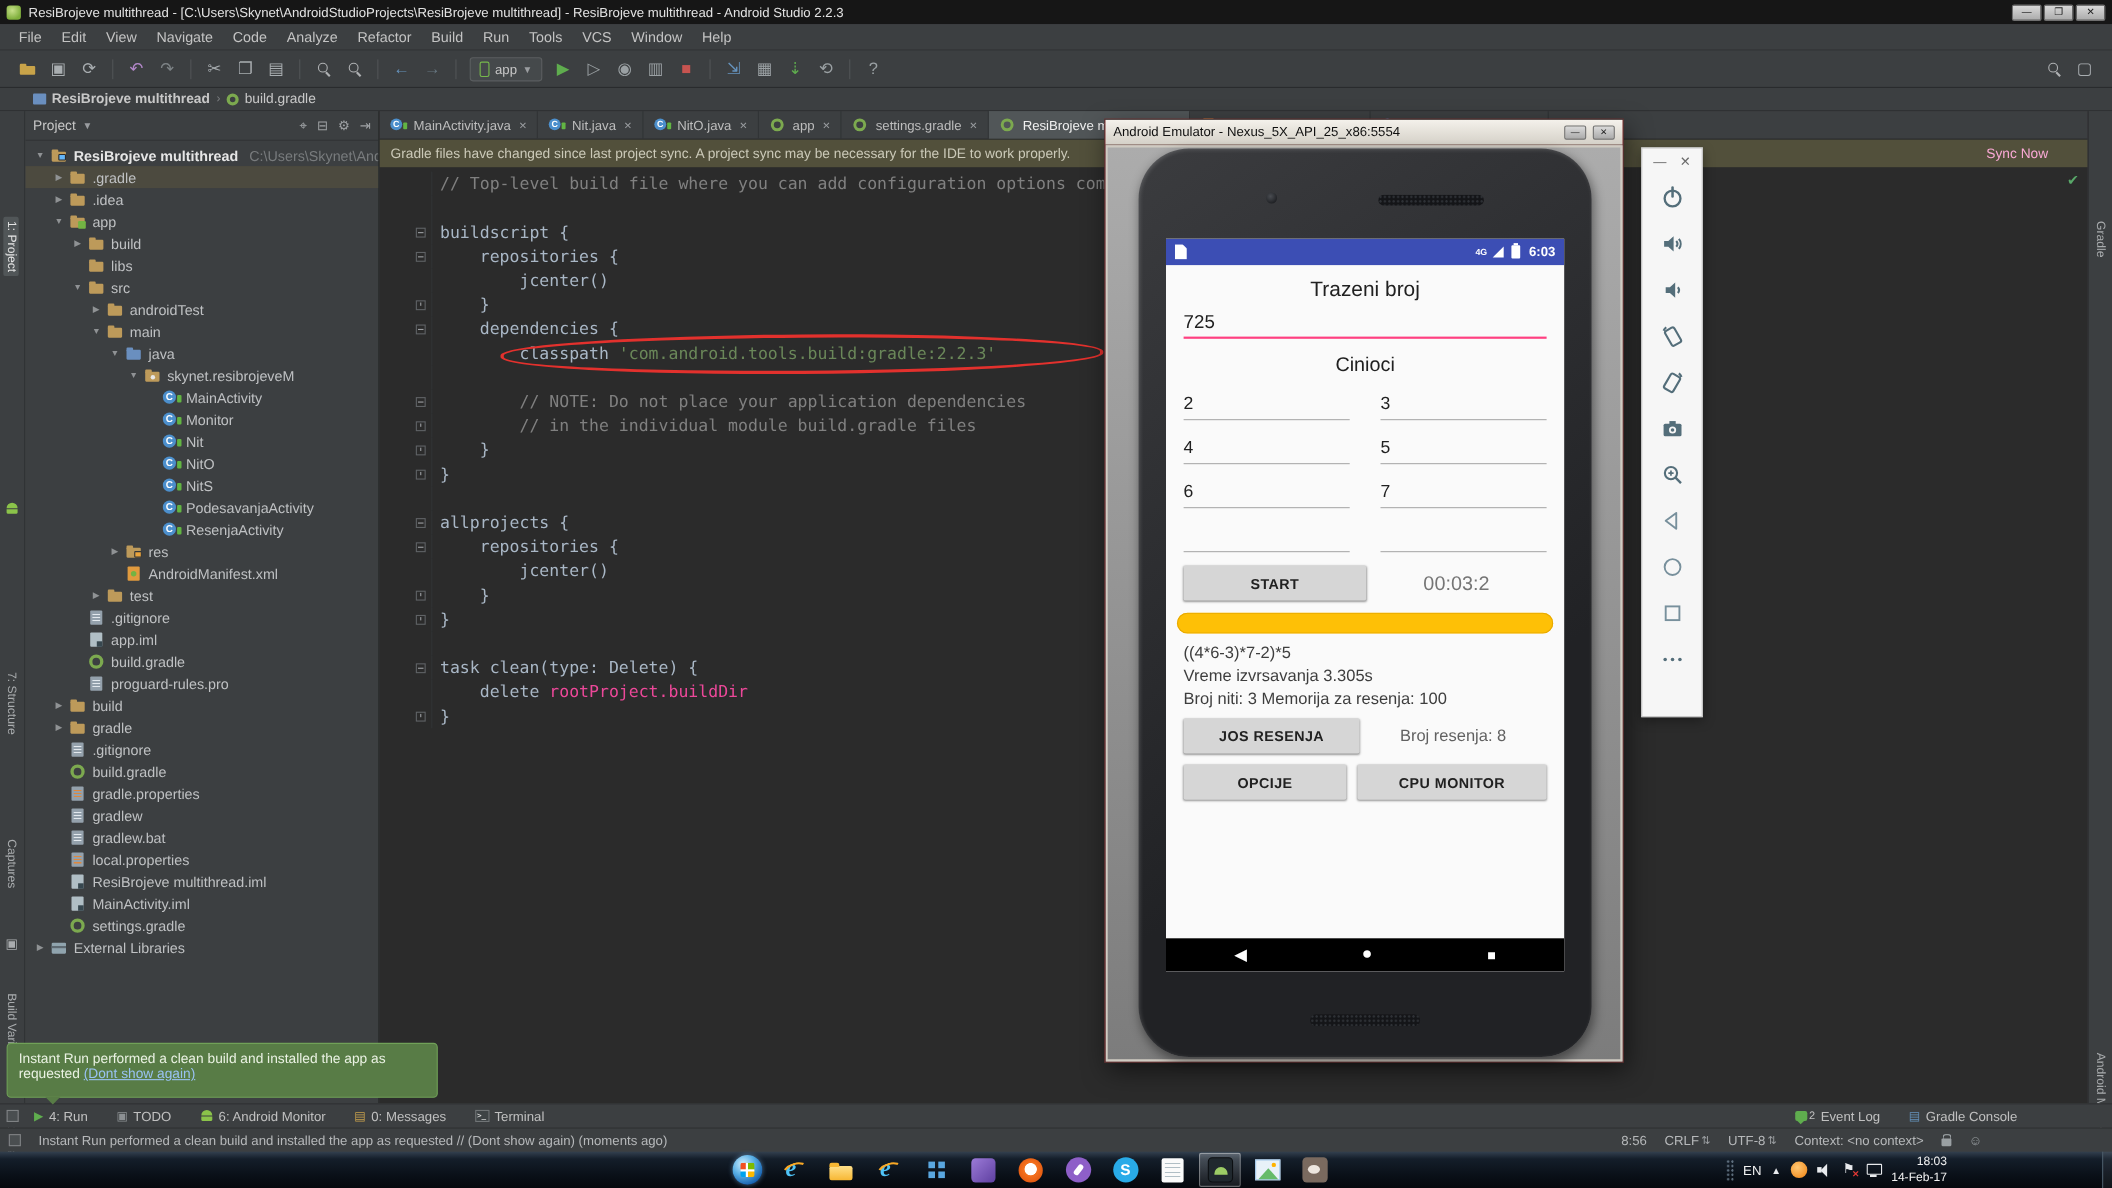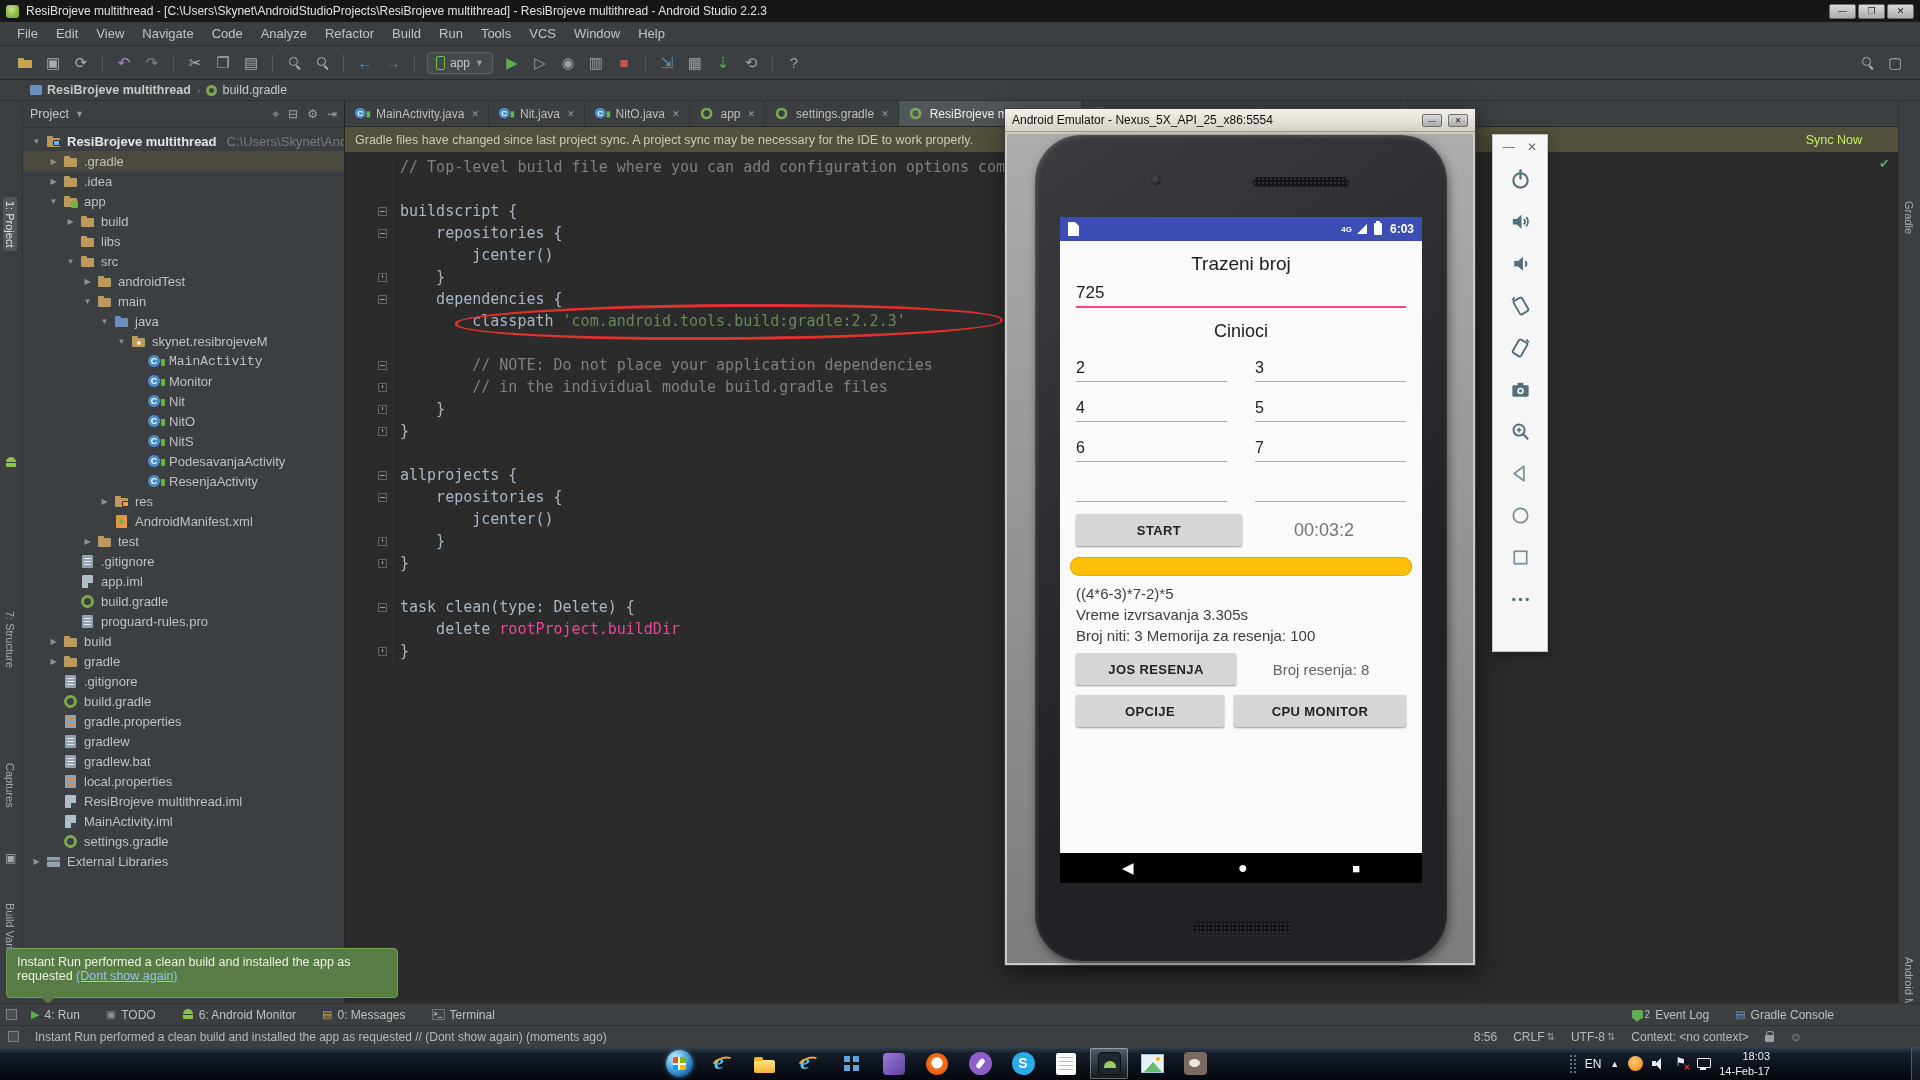--- a/index.html
+++ b/index.html
@@ -81,21 +81,21 @@
 .ti-gradle::before{content:"";position:absolute;left:1px;top:1px;width:7px;height:7px;border:3px solid #7CA94F;border-radius:50%}
 .ti-lib::before{content:"";position:absolute;left:1px;top:3px;width:13px;height:10px;background:#90A4AE;border-radius:1px}
 .ti-lib::after{content:"";position:absolute;left:1px;top:6px;width:13px;height:2px;background:#5E6A72}
 
 .editor{position:absolute;left:345px;right:22px;top:0;bottom:0;background:#2B2B2B;overflow:hidden}
 .tabs{height:26px;background:#3C3F41;display:flex;border-bottom:1px solid #262829}
 .tab{display:flex;align-items:center;gap:5px;padding:0 9px;font-size:12px;color:#BDBDBD;border-right:1px solid #313436}
 .tab.active{background:#515658;color:#F0F0F0}
 .tab-close{font-size:9px;color:#9A9DA0;margin-left:2px}
 .banner{height:25px;background:#52503B;display:flex;align-items:center;padding:0 10px;font-size:12.5px;color:#CBC9B8}
-.sync-link{margin-left:auto;color:#bef264;margin-right:26px}
+.sync-link{margin-left:auto;color:#f9a8d4;margin-right:26px}
 .code{position:relative;padding-top:4px;font-family:"DejaVu Sans Mono",monospace;font-size:15px}
 .code-line{height:22px;display:flex;align-items:center}
 .gutter{width:48px;flex:0 0 48px;display:flex;justify-content:flex-end;padding-right:5px;border-right:1px solid #313335;align-self:stretch;align-items:center}
 .fm{width:9px;height:9px;border:1px solid #606366;position:relative;background:#2B2B2B}
 .fm.fo::after{content:"";position:absolute;left:1px;right:1px;top:3px;height:1px;background:#9DA0A3}
 .fm.fe::after{content:"";position:absolute;left:3px;top:1px;bottom:3px;width:1px;background:#9DA0A3}
 .ct{white-space:pre;padding-left:7px}
 .tk-d{color:#A9B7C6}.tk-c{color:#808080}.tk-s{color:#6A8759}.tk-f{color:#ec4899}
 .annotation{position:absolute;left:110px;top:203px;width:548px;height:36px;border:3px solid #E3312D;border-radius:50% / 48%;transform:rotate(-.4deg);z-index:5}
 .inspect-ok{position:absolute;right:8px;top:55px;color:#59A869;font-size:13px}
@@ -423,21 +423,21 @@
             <span class="ti ti-fjava"></span>
             <span class="tl">java</span>
           </div>
           <div class="tree-row" style="padding-left: 93px;">
             <span class="tw">▼</span>
             <span class="ti ti-fpkg">
               <i></i>
             </span>
             <span class="tl">skynet.resibrojeveM</span>
           </div>
-          <div class="tree-row" style="padding-left: 110px; font-family: Liberation Mono, monospace;">
+          <div class="tree-row" style="padding-left: 110px;">
             <span class="tw"></span>
             <span class="ti ti-class"></span>
             <span class="tl">MainActivity</span>
           </div>
           <div class="tree-row" style="padding-left: 110px;">
             <span class="tw"></span>
             <span class="ti ti-class"></span>
             <span class="tl">Monitor</span>
           </div>
           <div class="tree-row" style="padding-left: 110px;">

